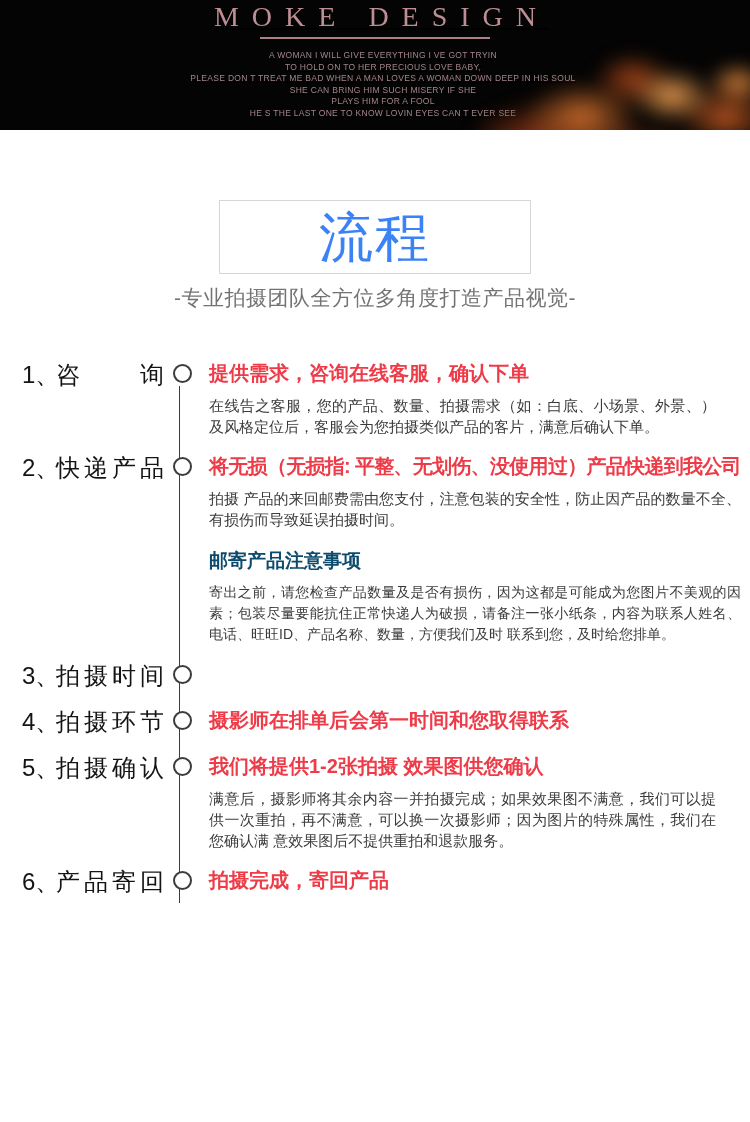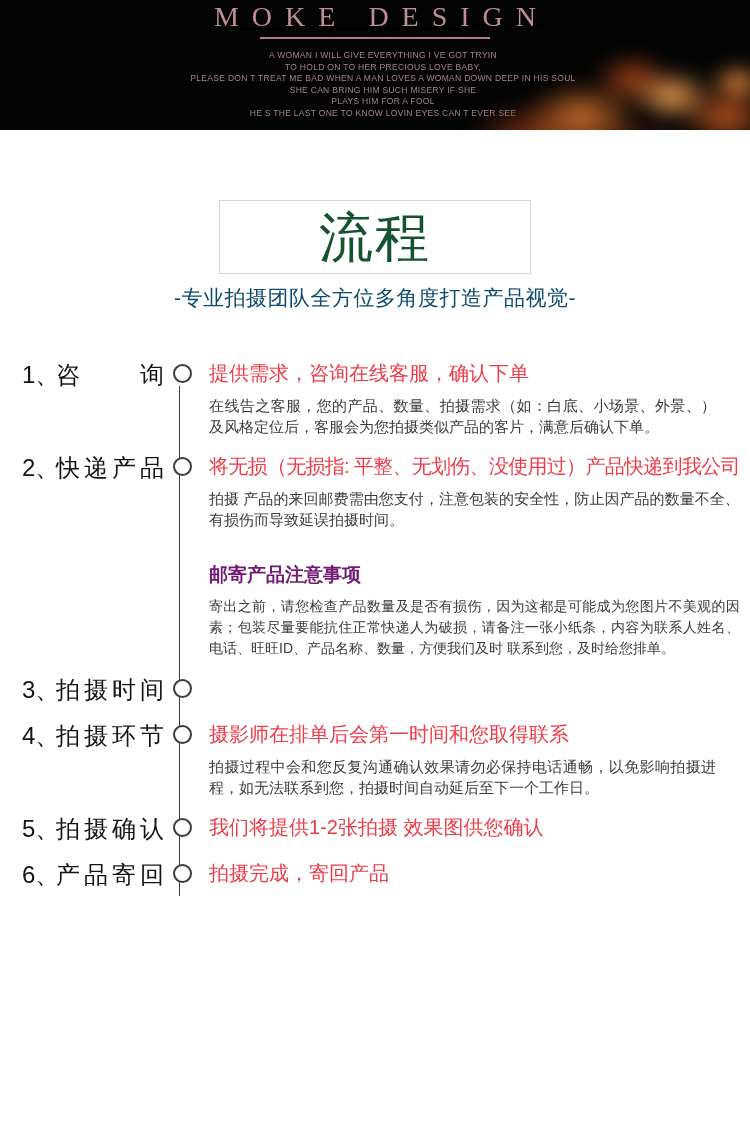--- a/index.html
+++ b/index.html
@@ -22,38 +22,38 @@
       radial-gradient(95px 60px at 22% 92%, #8a3515 0%, rgba(138,53,21,0) 70%),
       radial-gradient(45px 32px at 90% 45%, #d4813c 0%, rgba(212,129,60,0) 70%),
       radial-gradient(120px 40px at 50% 100%, #7c2e12 0%, rgba(124,46,18,0) 75%);
   }
 
   
   .title-box{width:310px;height:72px;border:1px solid #d6d6d6;margin:70px auto 0;
              display:flex;align-items:center;justify-content:center;
              font-size:54px;line-height:1;letter-spacing:2px;}
   .title-black{color:#1e1e1e;}
-  .title-gray{color:#14532d;}
-  .subtitle{margin-top:10px;text-align:center;font-size:21px;color:#0c4a6e;letter-spacing:.5px;}
+  .title-gray{color:#3b82f6;}
+  .subtitle{margin-top:10px;text-align:center;font-size:21px;color:#737373;letter-spacing:.5px;}
 
   
   .steps{position:relative;margin:48px 0 0 22px;}
   .steps::before{content:"";position:absolute;left:157px;top:26px;bottom:-6px;width:1px;background:#3c3c3c;}
   .step{display:flex;align-items:flex-start;margin-bottom:16px;}
   .step-num{width:34px;flex:0 0 34px;font-size:24px;line-height:30px;color:#141414;font-weight:500;}
   .step-label{flex:0 0 108px;width:108px;display:flex;justify-content:space-between;
               font-size:24px;line-height:30px;color:#141414;font-weight:500;}
   .marker-col{flex:0 0 36px;display:flex;justify-content:center;}
   .marker{position:relative;z-index:1;width:15px;height:15px;margin-top:4px;background:#fff;
           border:2px solid #3c3c3c;border-radius:50%;}
   .step-content{flex:1 1 auto;padding:0 34px 0 9px;}
-  .step-heading{font-size:20px;line-height:26px;font-weight:400;color:#ee3b48;white-space:nowrap;}
+  .step-heading{font-size:20px;line-height:26px;font-weight:700;color:#ee3b48;white-space:nowrap;}
   .step-heading.tight{letter-spacing:-.7px;}
   .step-body{margin-top:9px;font-size:15px;line-height:21px;color:#3b3b3b;text-align:justify;}
-  .note-title{margin-top:32px;font-size:19px;line-height:25px;font-weight:700;color:#701a75;}
+  .note-title{margin-top:18px;font-size:19px;line-height:25px;font-weight:700;color:#0c4a6e;}
   .note-body{margin-top:9px;font-size:14px;line-height:21px;color:#3b3b3b;text-align:justify;}
 </style>
 </head>
 <body>
 
 <div class="page">
 
   <div class="banner">
     <h1 class="brand">MOKE DESIGN</h1>
     <div class="brand-underline"></div>
@@ -128,37 +128,37 @@
           <span>拍</span>
           <span>摄</span>
           <span>环</span>
           <span>节</span>
         </div>
       <div class="marker-col">
           <div class="marker"></div>
         </div>
       <div class="step-content">
         <div class="step-heading">摄影师在排单后会第一时间和您取得联系</div>
-        <div class="step-body">拍摄过程中会和您反复沟通确认效果请勿必保持电话通畅，以免影响拍摄进程，如无法联系到您，拍摄时间自动延后至下一个工作日。</div>
       </div>
     </div>
 
     <div class="step">
       <div class="step-num">5、</div>
       <div class="step-label spread">
           <span>拍</span>
           <span>摄</span>
           <span>确</span>
           <span>认</span>
         </div>
       <div class="marker-col">
           <div class="marker"></div>
         </div>
       <div class="step-content">
         <div class="step-heading">我们将提供1-2张拍摄 效果图供您确认</div>
+        <div class="step-body">满意后，摄影师将其余内容一并拍摄完成；如果效果图不满意，我们可以提供一次重拍，再不满意，可以换一次摄影师；因为图片的特殊属性，我们在您确认满 意效果图后不提供重拍和退款服务。</div>
       </div>
     </div>
 
     <div class="step" style="margin-bottom:0">
       <div class="step-num">6、</div>
       <div class="step-label spread">
           <span>产</span>
           <span>品</span>
           <span>寄</span>
           <span>回</span>

